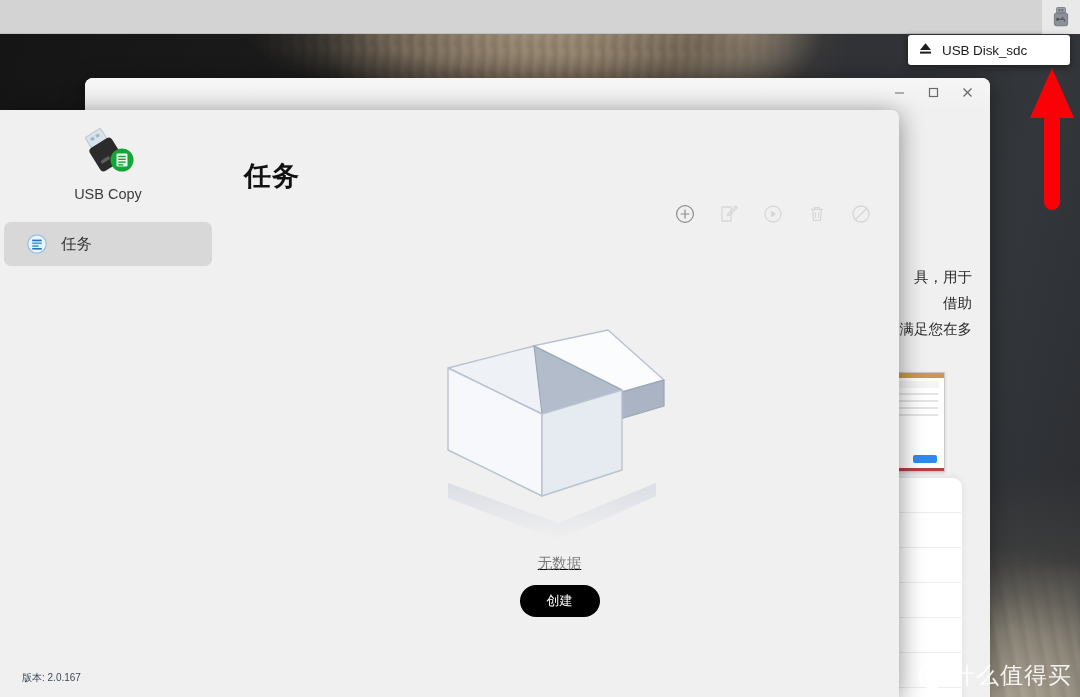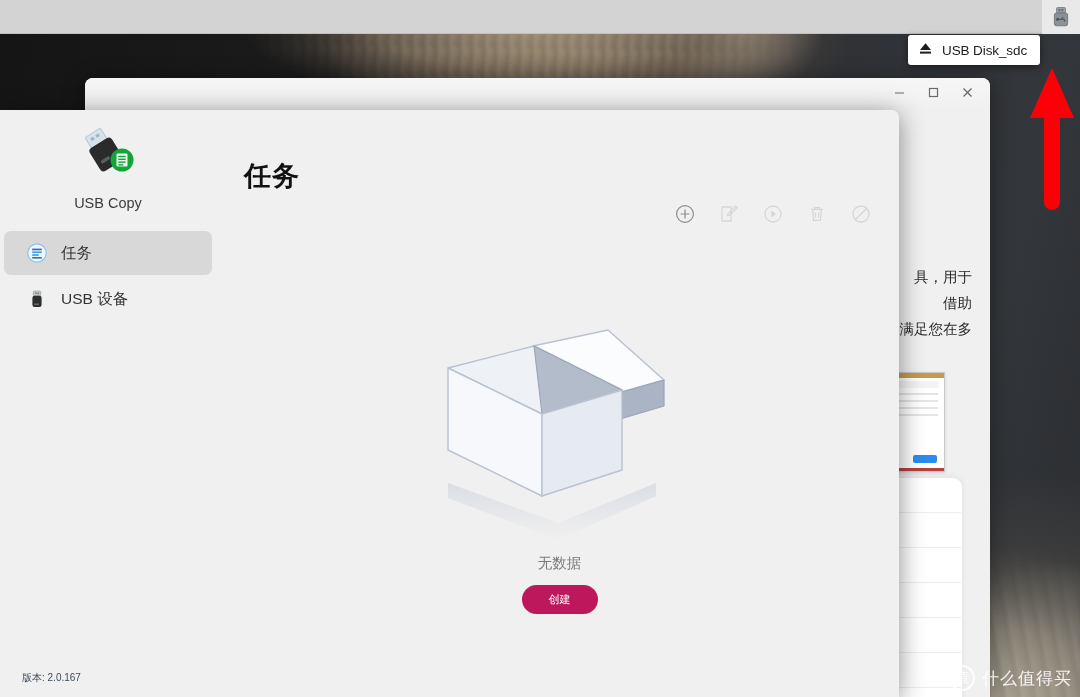--- a/index.html
+++ b/index.html
@@ -70,21 +70,21 @@
     display: flex; align-items: center; justify-content: center;
     background: #e9e9e9;
     cursor: pointer;
   }
   .usb-tray-icon { display:block; }
 
   
   .usb-popup {
     position: absolute;
     left: 908px; top: 35px;
-    width: 132px; height: 30px;
+    width: 162px; height: 30px;
     background: #ffffff;
     border-radius: 3px;
     box-shadow: 0 2px 7px rgba(0,0,0,0.45);
     display: flex;
     align-items: center;
     padding: 0 10px;
     gap: 9px;
     z-index: 60;
     cursor: pointer;
   }
@@ -204,21 +204,21 @@
   .brand {
     padding-top: 11px;
     text-align: center;
   }
   .brand-logo {
     width: 64px; height: 54px;
     margin: 0 auto;
     position: relative;
   }
   .brand-name {
-    margin-top: 20px;
+    margin-top: 11px;
     font-size: 14.5px;
     color: #3b3b3b;
   }
   .nav {
     margin-top: 20px;
     padding: 0 4px;
   }
   .nav-item {
     display: flex;
     align-items: center;
@@ -275,36 +275,37 @@
     width: 24px; height: 24px;
     display: flex; align-items: center; justify-content: center;
     cursor: pointer;
   }
   .tool-btn.disabled { opacity: .55; }
 
   .empty-state {
     position: absolute;
     left: 4px; right: 0; top: 208px;
     text-align: center;
+    text-decoration: underline;
   }
   .empty-illu { width: 260px; height: 230px; margin: 0 auto; }
   .empty-text {
     font-size: 14.5px;
     color: #7b7b7b;
     margin-top: 6px;
   }
   .create-btn {
     display: inline-block;
     margin-top: 12px;
-    background: #be185d;
+    background: #000000;
     color: #fff;
     border: none;
     border-radius: 16px;
     padding: 7px 27px;
-    font-size: 11px;
+    font-size: 13px;
     cursor: pointer;
     font-family: "Liberation Sans", sans-serif;
   }
 
   
   .watermark {
     position: absolute;
     right: 8px; bottom: 6px;
     display: flex;
     align-items: center;
@@ -314,21 +315,21 @@
   }
   .wm-circle {
     width: 26px; height: 26px;
     border: 2px solid rgba(255,255,255,0.95);
     border-radius: 50%;
     display: flex; align-items: center; justify-content: center;
     font-size: 14px;
     color: rgba(255,255,255,0.97);
   }
   .wm-text {
-    font-size: 17px;
+    font-size: 23px;
     color: rgba(255,255,255,0.97);
     letter-spacing: 1px;
   }
 </style>
 </head>
 <body>
 
 <div id="screen">
 
   <div class="wallpaper">
@@ -442,32 +443,20 @@
               <rect x="6.2" y="9.4" width="9.6" height="1.7" fill="#44a0e8"></rect>
               <rect x="6.2" y="12.2" width="6.5" height="1.7" fill="#44a0e8"></rect>
               <rect x="6.2" y="15" width="9.6" height="1.6" fill="#2f6fb5"></rect>
             </svg>
           </span>
           <span>任务</span>
         </div>
 
 
 
-        <div class="nav-item">
-          <span class="nav-icon">
-            <svg width="22" height="22" viewBox="0 0 22 22">
-              <rect x="7.3" y="3.2" width="7.4" height="4.6" rx="0.8" fill="#c3cace" stroke="#9aa3a8" stroke-width="0.8"></rect>
-              <rect x="9" y="4.5" width="1.7" height="1.6" fill="#7d868b"></rect>
-              <rect x="11.4" y="4.5" width="1.7" height="1.6" fill="#7d868b"></rect>
-              <rect x="6.4" y="7.8" width="9.2" height="11.2" rx="2.2" fill="#2e2e2e"></rect>
-              <rect x="8" y="15.5" width="5" height="1.5" rx="0.7" fill="#6a6a6a"></rect>
-            </svg>
-          </span>
-          <span>USB 设备</span>
-        </div>
       </div>
 
       <div class="version">版本: 2.0.167</div>
     </div>
 
     <div class="sidebar-handle"></div>
 
     <div class="content">
 
       <div class="page-title">任务</div>

